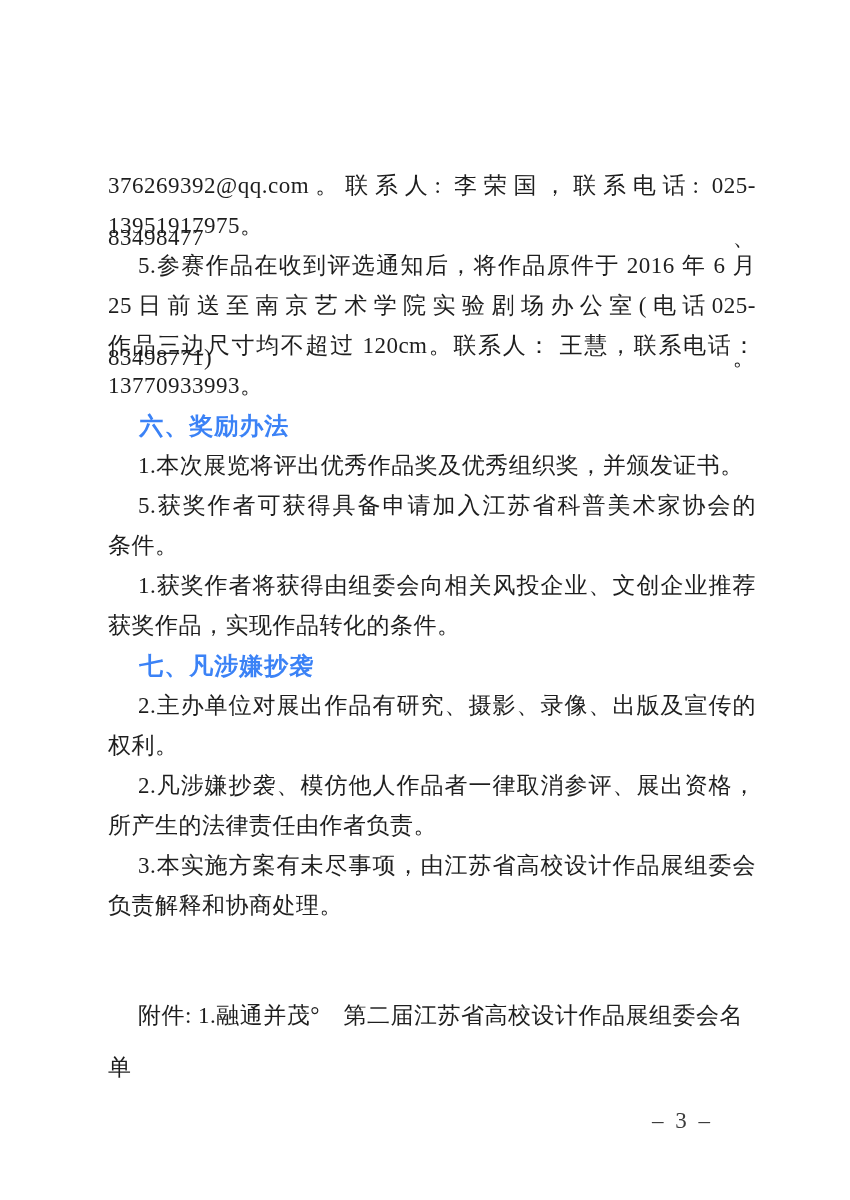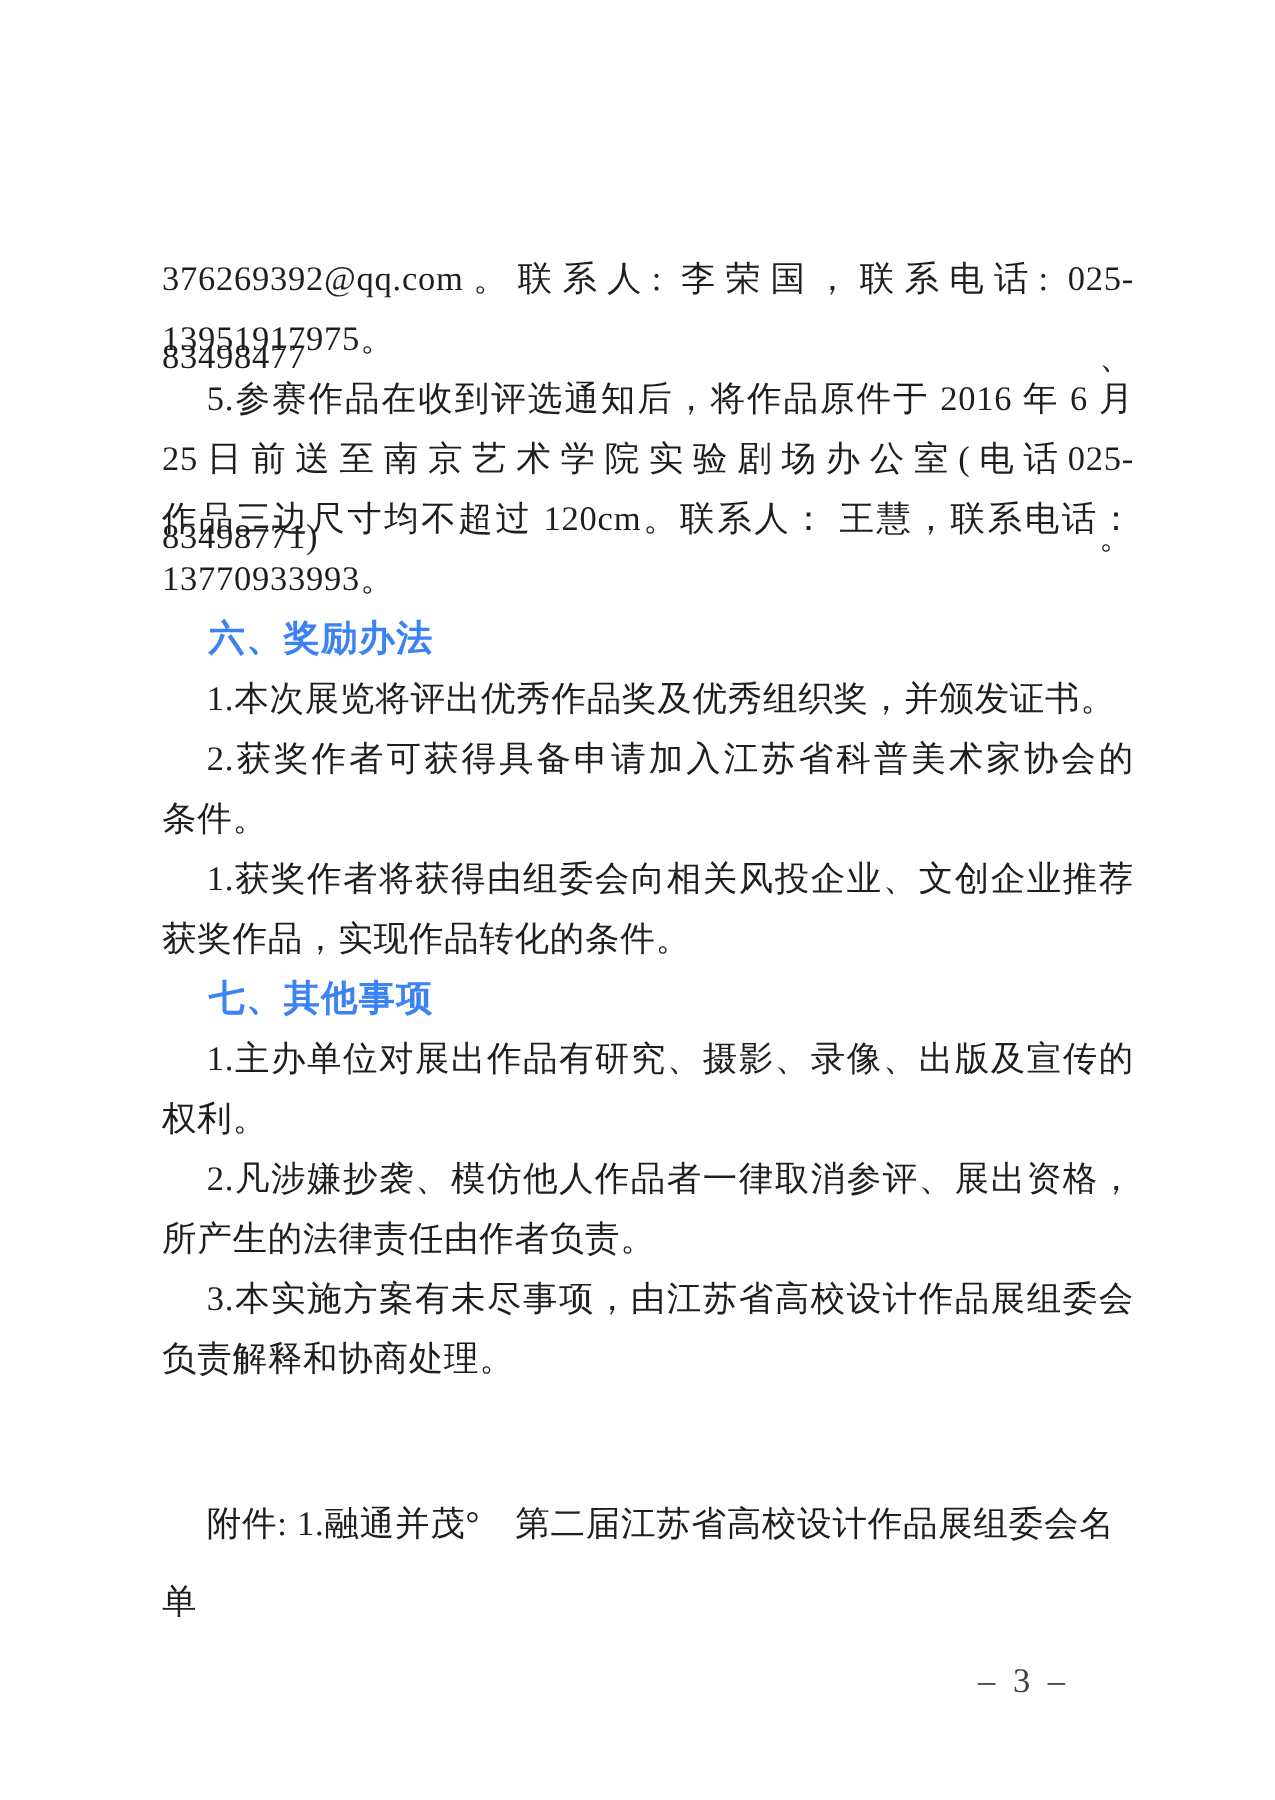--- a/index.html
+++ b/index.html
@@ -68,26 +68,26 @@
 <div class="page">
   <div class="doc-body" id="doc-body">
       <div class="line j">376269392@qq.com。联系人: 李荣国，联系电话: 025-83498477、</div>
       <div class="line">13951917975。</div>
       <div class="line j ind">5.参赛作品在收到评选通知后，将作品原件于 2016 年 6 月</div>
       <div class="line j">25日前送至南京艺术学院实验剧场办公室(电话025-83498771)。</div>
       <div class="line j">作品三边尺寸均不超过 120cm。联系人： 王慧，联系电话：</div>
       <div class="line">13770933993。</div>
       <div class="line heading ind">六、奖励办法</div>
       <div class="line ind">1.本次展览将评出优秀作品奖及优秀组织奖，并颁发证书。</div>
-      <div class="line j ind">2.获奖作者可获得具备申请加入江苏省科普美术家协会的</div>
+      <div class="line j ind">5.获奖作者可获得具备申请加入江苏省科普美术家协会的</div>
       <div class="line">条件。</div>
       <div class="line j ind">1.获奖作者将获得由组委会向相关风投企业、文创企业推荐</div>
       <div class="line">获奖作品，实现作品转化的条件。</div>
-      <div class="line heading ind">七、其他事项</div>
-      <div class="line j ind">1.主办单位对展出作品有研究、摄影、录像、出版及宣传的</div>
+      <div class="line heading ind">七、凡涉嫌抄袭</div>
+      <div class="line j ind">2.主办单位对展出作品有研究、摄影、录像、出版及宣传的</div>
       <div class="line">权利。</div>
       <div class="line j ind">2.凡涉嫌抄袭、模仿他人作品者一律取消参评、展出资格，</div>
       <div class="line">所产生的法律责任由作者负责。</div>
       <div class="line j ind">3.本实施方案有未尽事项，由江苏省高校设计作品展组委会</div>
       <div class="line">负责解释和协商处理。</div>
       <div class="line spacer"></div>
       <div class="line ind">附件: 1.融通并茂°　第二届江苏省高校设计作品展组委会名单</div>
     </div>
   <div class="page-number">– 3 –</div>
 </div>

